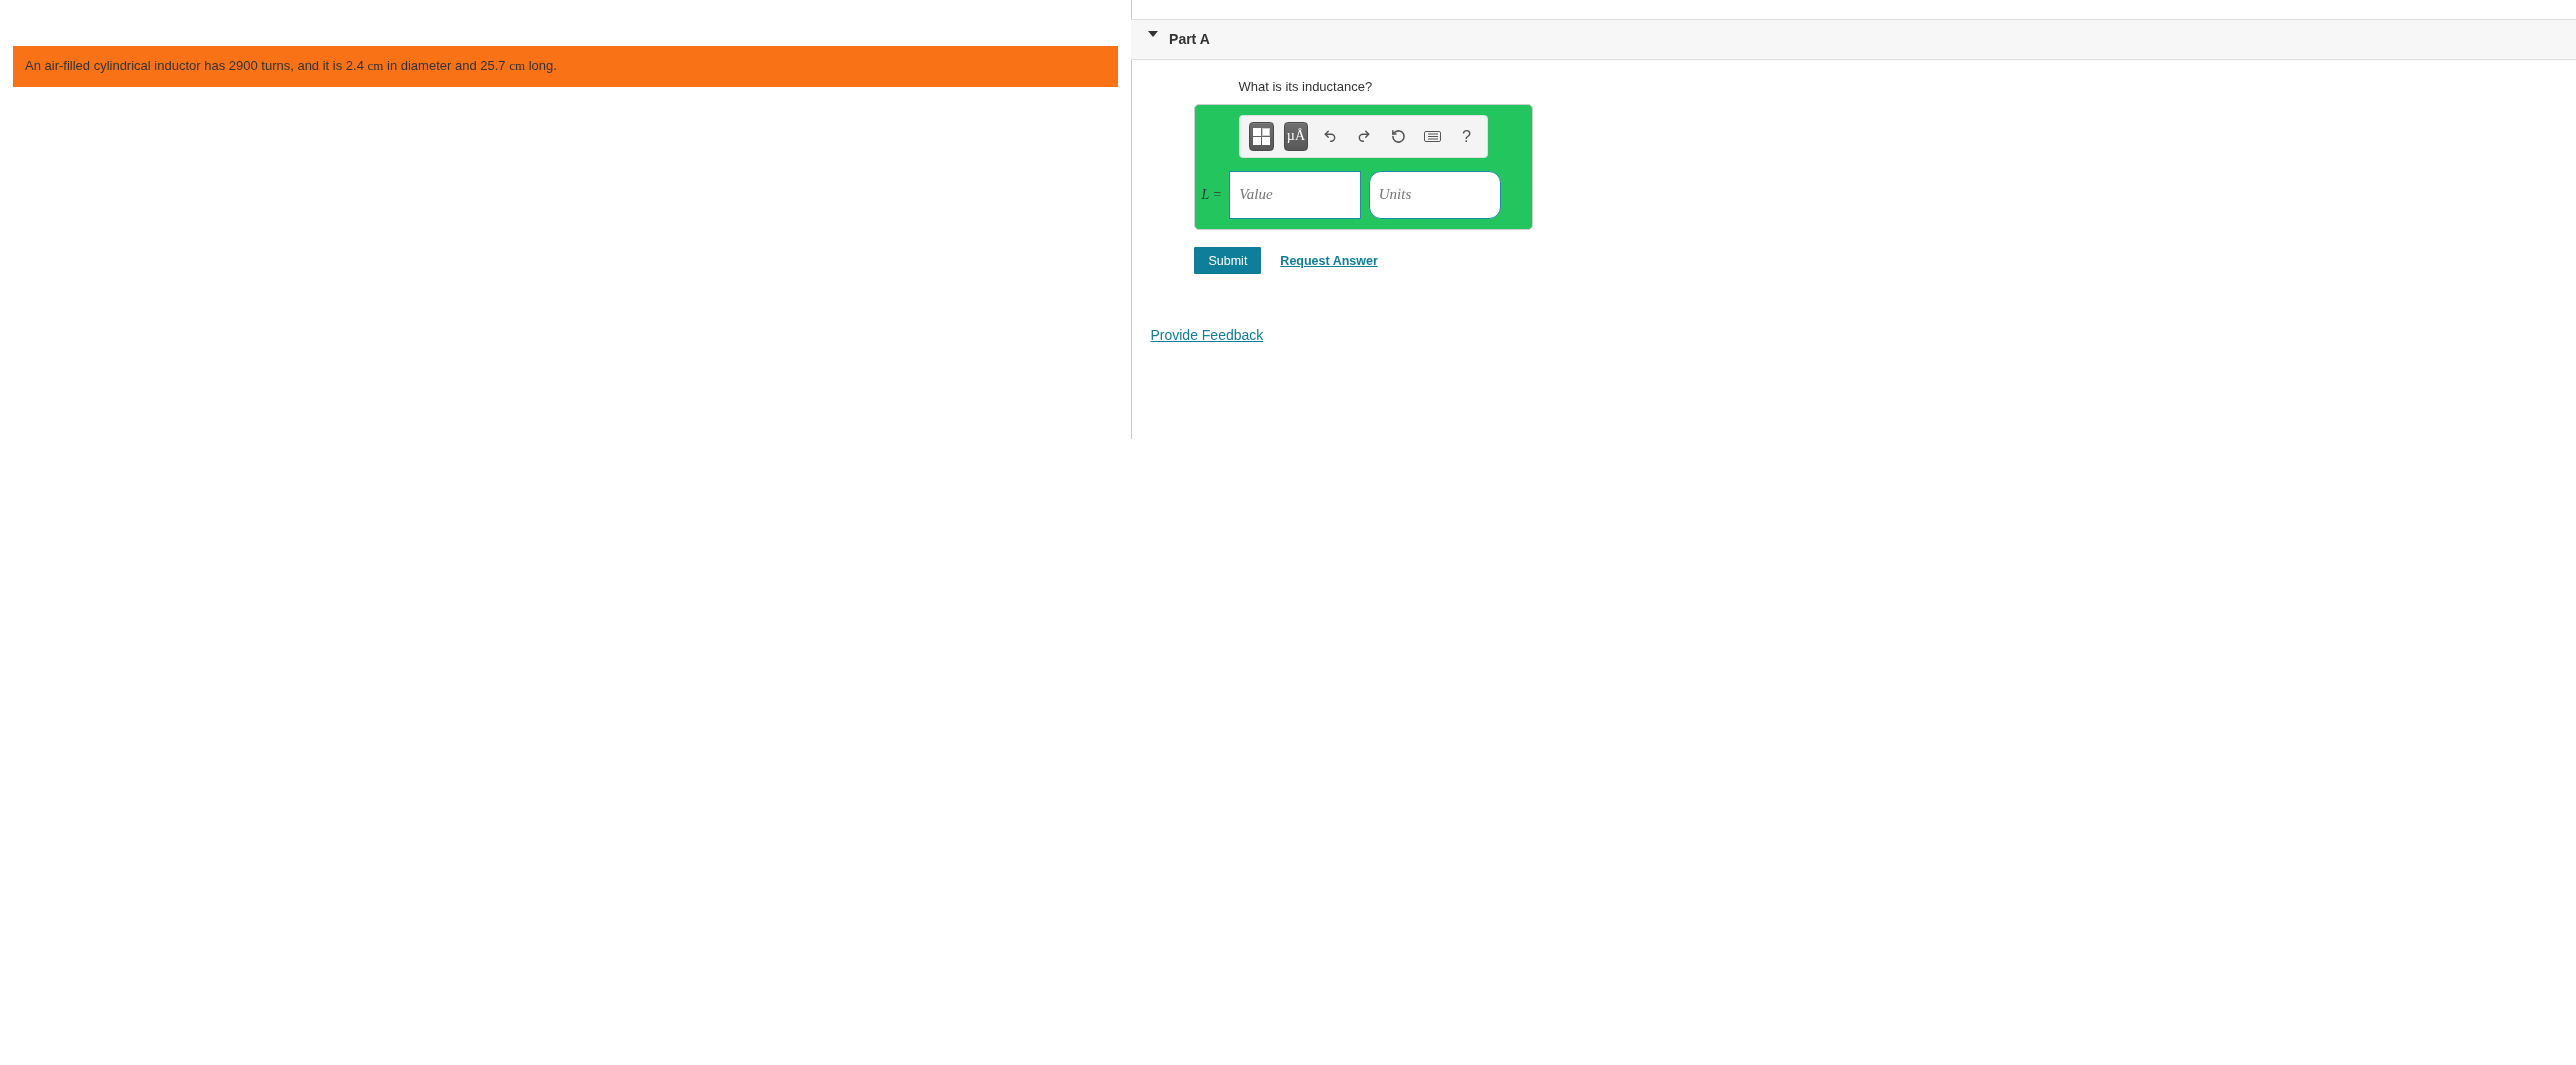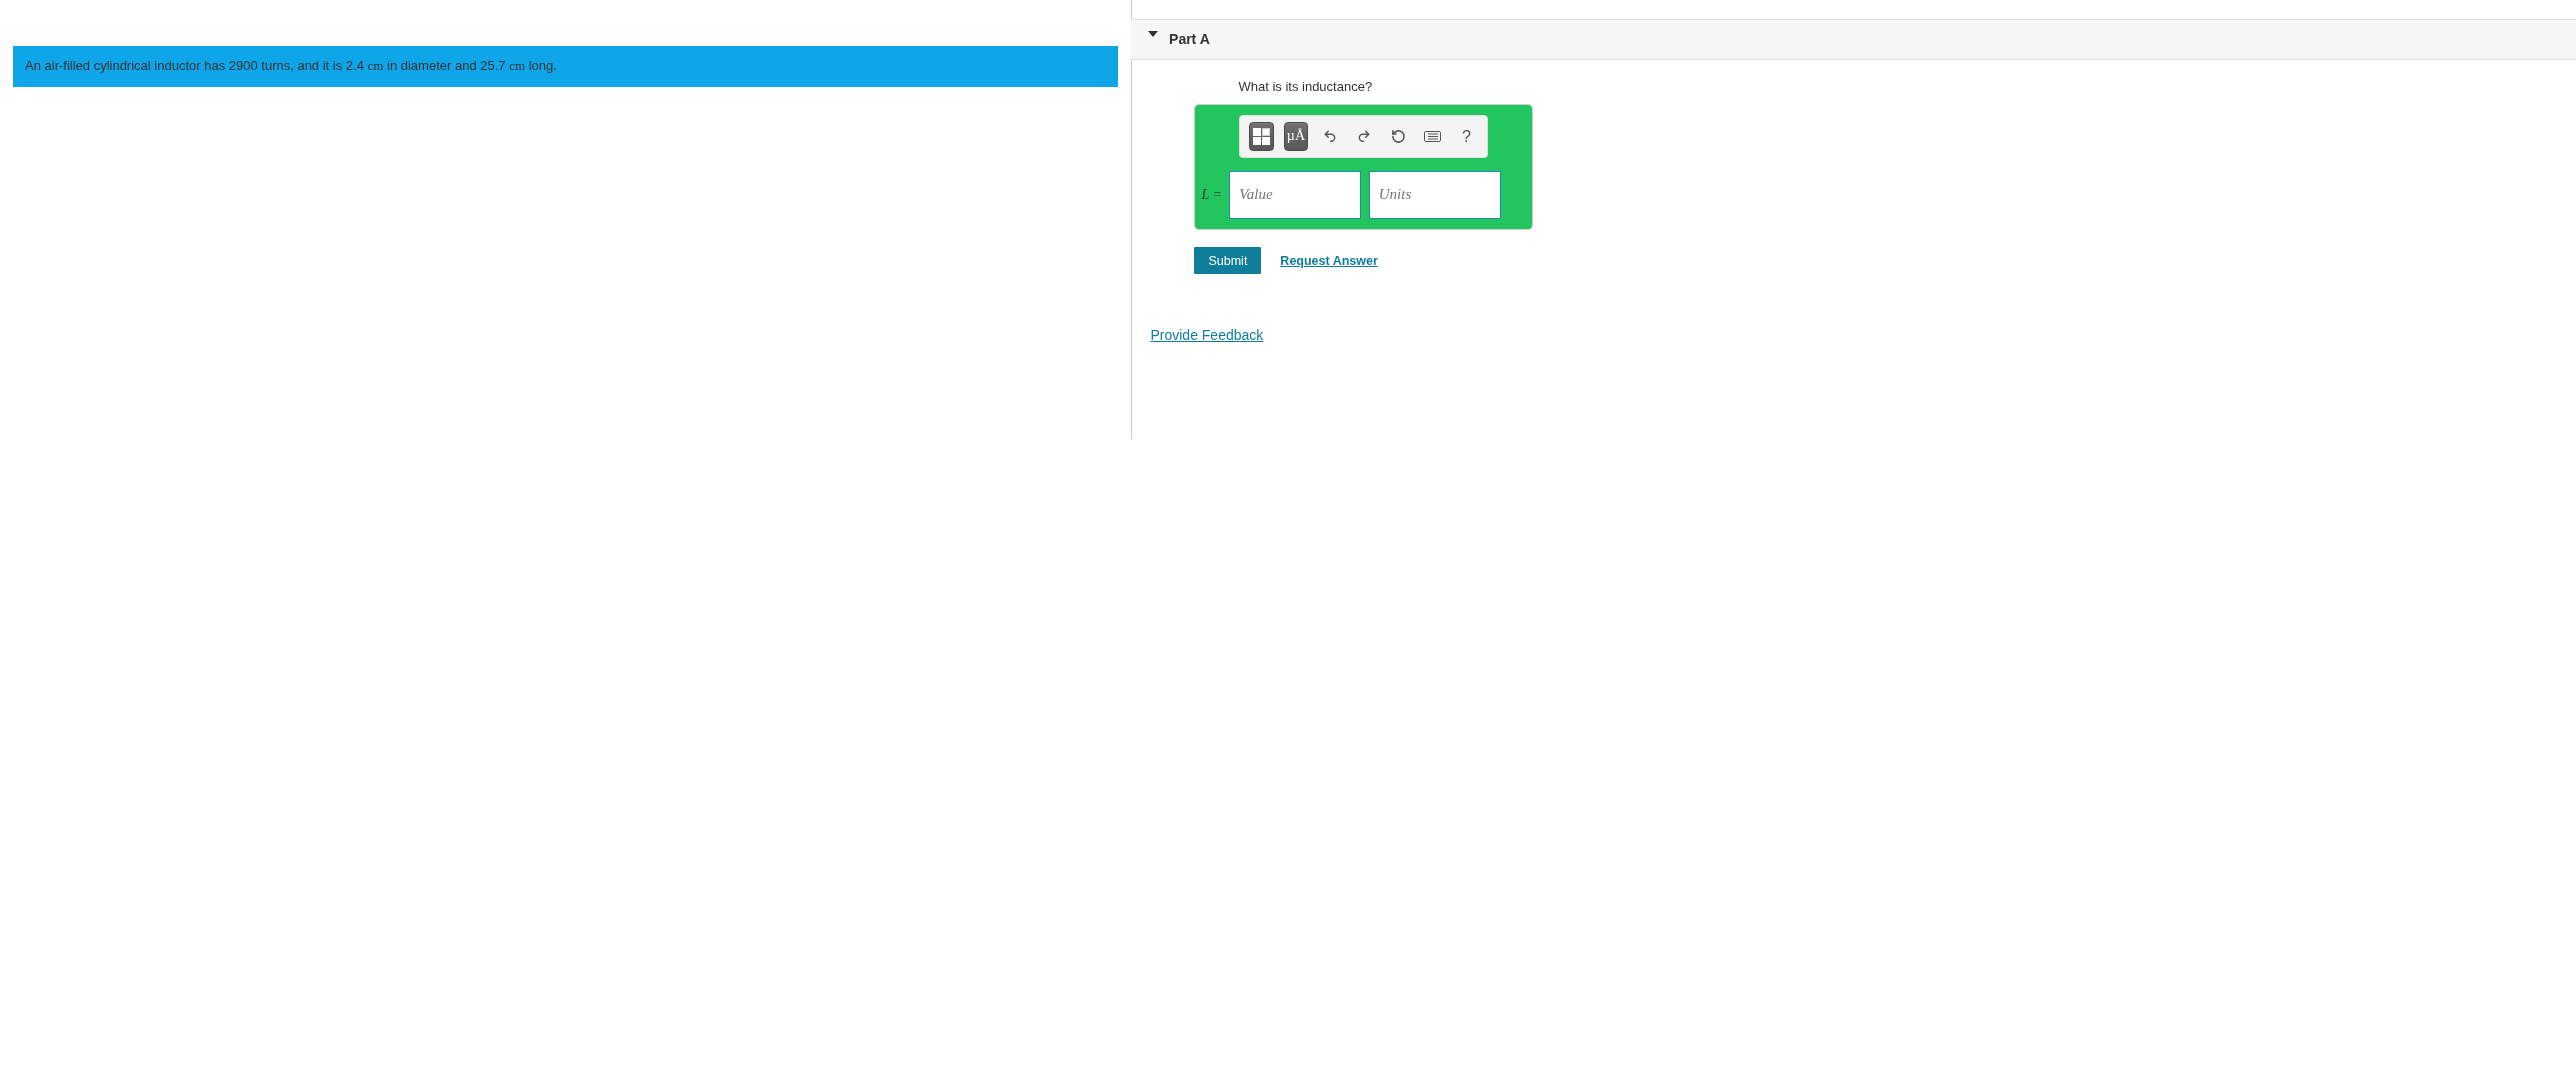--- a/index.html
+++ b/index.html
@@ -12,21 +12,21 @@
   .layout {
     display: flex;
     width: 100%;
     min-height: 439px;
   }
   .left-pane {
     width: 43.9%;
     padding: 0;
   }
   .problem-statement {
-    background: #0ea5e9;
+    background: #f97316;
     margin: 46px 12.5px 0 12.5px;
     padding: 11.3px 12.5px;
     font-size: 13px;
     line-height: 1.4;
     color: #333;
   }
   .divider {
     width: 0.6px;
     background: #c8c8c8;
   }
@@ -126,21 +126,21 @@
     border: 0.6px solid #1d8ea9;
     height: 48px;
     font-size: 15px;
     font-family: "Times New Roman", serif;
     font-style: italic;
     color: #888;
     padding: 0 8.8px;
     outline: none;
   }
   .ans-input.value { width: 132px; }
-  .ans-input.units { width: 132px; }
+  .ans-input.units { width: 132px; border-radius: 12px; }
   .btn-row {
     display: flex;
     align-items: center;
     gap: 19px;
     margin-top: 17.6px;
   }
   .submit-btn {
     background: #0f7e9b;
     color: #fff;
     border: none;

